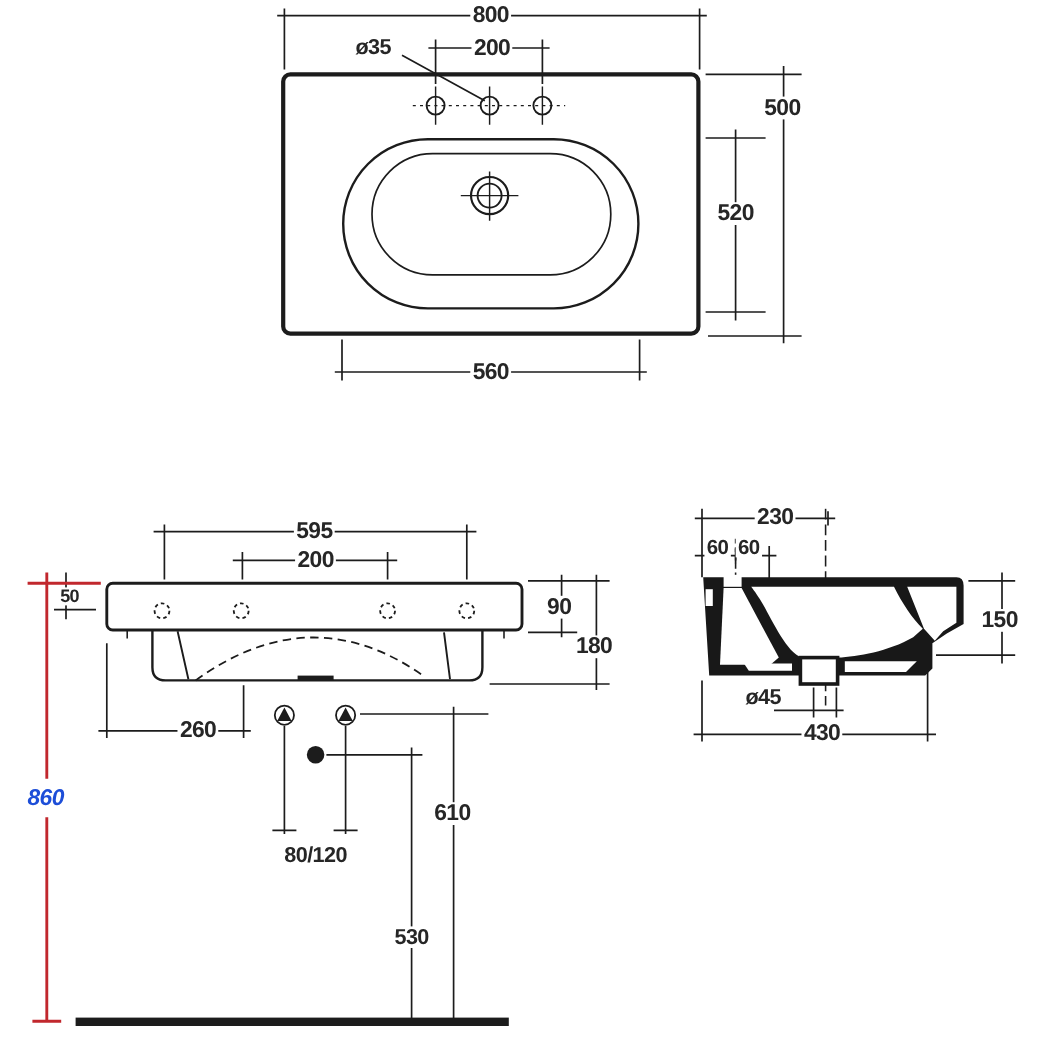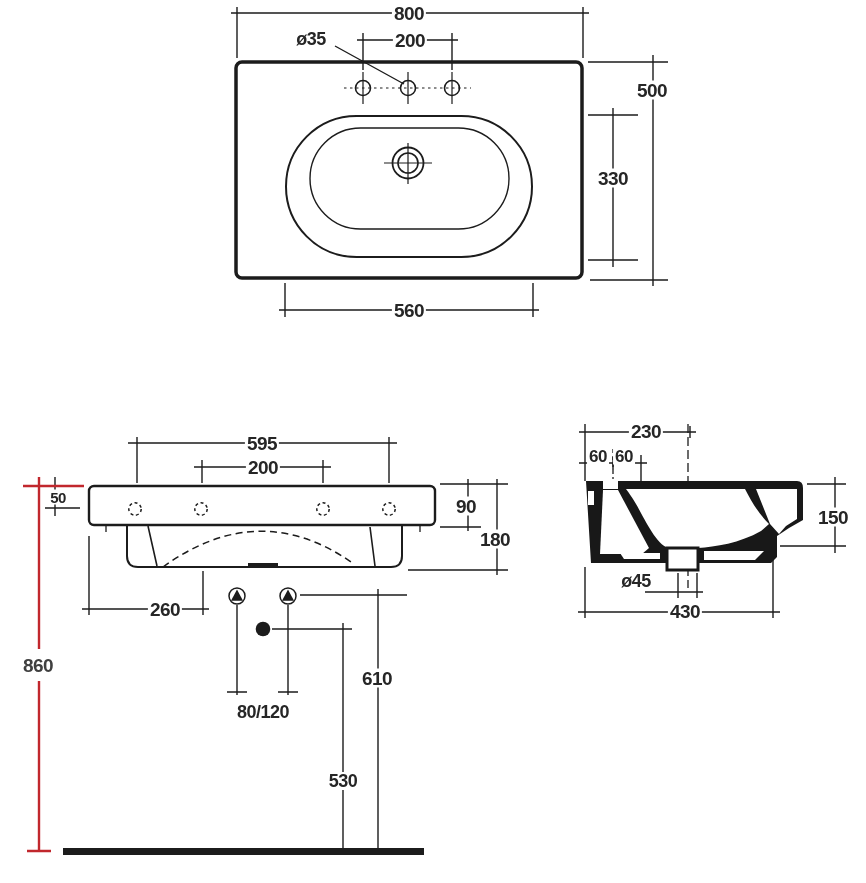--- a/index.html
+++ b/index.html
@@ -3,21 +3,21 @@
 <meta charset="utf-8">
 <style>
   html,body{margin:0;padding:0;background:#fff;}
   #stage{position:relative;width:866px;height:883px;background:#ffffff;overflow:hidden;
          font-family:"Liberation Sans", sans-serif;}
   #stage svg{position:absolute;left:0;top:0;}
   .dim{position:absolute;transform:translate(-50%,-50%);font-weight:bold;font-size:19px;
        line-height:1;color:#262626;background:#fff;padding:0 2px;white-space:nowrap;
        letter-spacing:-0.5px;}
   .s15{font-size:15px;} .s17{font-size:17px;text-align:center;} .s18{font-size:18px;}
-  .red{color:#404040;}
+  .red{color:#1d4ed8;font-style:italic;}
 </style>
 </head>
 <body>
 
 <div id="stage">
 
 <svg width="866" height="883" viewBox="0 0 866 883">
 
   <g stroke="#1c1c1c" fill="none">
     <rect x="236" y="62" width="346" height="216" rx="6" stroke-width="3.5"></rect>
@@ -112,21 +112,21 @@
       <path fill="#ffffff" d="M620,553 L660,553 L660,559 L624,559 Z"></path>
       <rect x="667" y="548" width="31" height="22" fill="#ffffff" stroke="#181818" stroke-width="3"></rect>
     </g>
   </g>
 </svg>
 
 <div class="dim" style="left:409px;top:13px">800</div>
 <div class="dim s18" style="left:311px;top:39px">ø35</div>
 <div class="dim" style="left:410px;top:40px">200</div>
 <div class="dim" style="left:652px;top:90px">500</div>
-<div class="dim" style="left:613px;top:178px">330</div>
+<div class="dim" style="left:613px;top:178px">520</div>
 <div class="dim" style="left:409px;top:310px">560</div>
 
 <div class="dim" style="left:262px;top:443px">595</div>
 <div class="dim" style="left:263px;top:467px">200</div>
 <div class="dim s15" style="left:58px;top:497px">50</div>
 <div class="dim" style="left:466px;top:506px">90</div>
 <div class="dim" style="left:495px;top:539px">180</div>
 <div class="dim" style="left:165px;top:609px">260</div>
 <div class="dim s18" style="left:263px;top:712px">80/120</div>
 <div class="dim" style="left:377px;top:678px">610</div>

